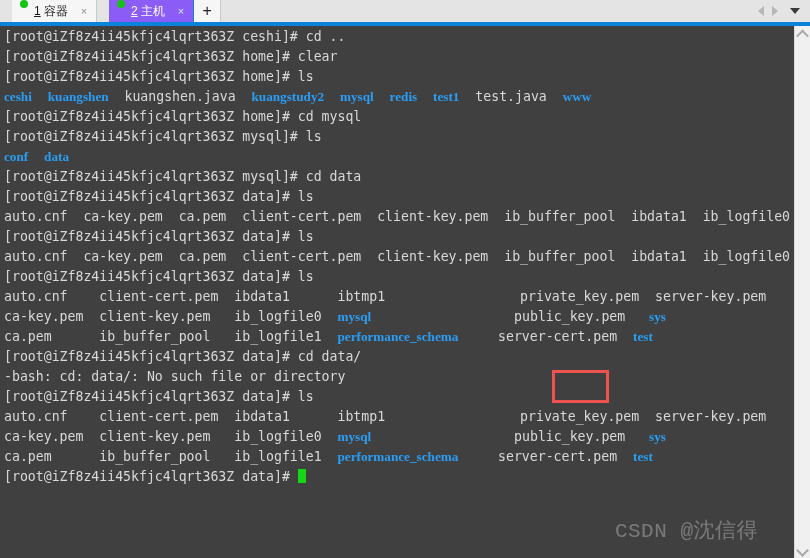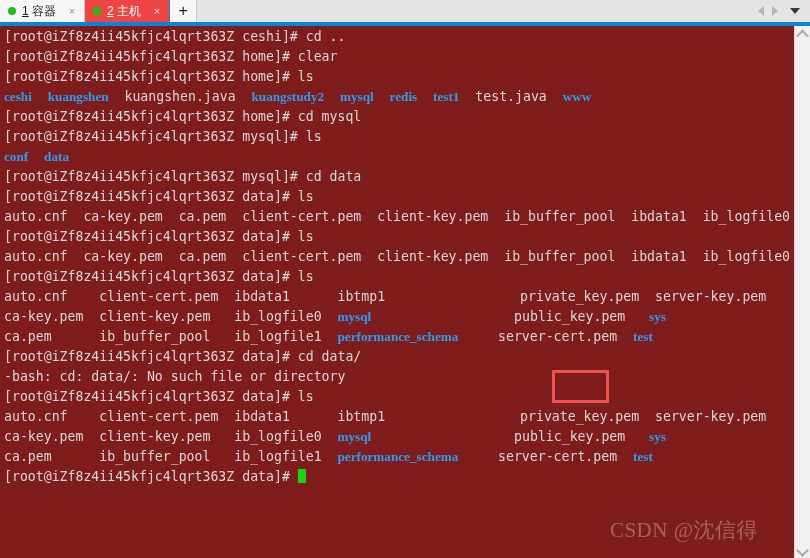--- a/index.html
+++ b/index.html
@@ -27,32 +27,33 @@
     left: 0; top: 0;
     width: 810px;
     height: 22px;
     background: #e4e4e4;
     display: flex;
     align-items: stretch;
     box-sizing: border-box;
   }
   .tab {
     display: flex;
-    align-items: center;
+    align-items: flex-start;
     height: 22px;
     padding: 0 6px 0 8px;
     box-sizing: border-box;
     font-size: 12px;
     white-space: nowrap;
     border-right: 1px solid #c9c9c9;
     background: #f6f6f6;
     color: #1a1a1a;
+    margin-left: 12px;
   }
   .tab.active {
-    background: #ef4444;
+    background: #8b5cf6;
     color: #ffffff;
     border-right: 1px solid #0a84d8;
   }
   .tab-dot {
     width: 8px;
     height: 8px;
     border-radius: 50%;
     background: #14c314;
     margin-right: 6px;
     flex: 0 0 auto;
@@ -118,21 +119,21 @@
     height: 4px;
     background: #0a84d8;
   }
 
   
   #terminal {
     position: absolute;
     left: 0; top: 26px;
     width: 794px;
     height: 532px;
-    background: #7f1d1d;
+    background: #404040;
     overflow: hidden;
   }
   #term-lines {
     position: absolute;
     left: 4px;
     top: 1px;
     font-family: "DejaVu Sans Mono", "Liberation Mono", monospace;
     font-size: 13.2px;
     line-height: 20px;
     color: #d8d8d8;
@@ -160,21 +161,21 @@
     border: 3px solid #ef5350;
     box-sizing: border-box;
     pointer-events: none;
   }
 
   
   #watermark {
     position: absolute;
     right: 36px;
     bottom: 14px;
-    font-family: Liberation Serif, serif;
+    font-family: Liberation Mono, monospace;
     font-size: 21px;
     color: rgba(255,255,255,0.30);
     white-space: nowrap;
     letter-spacing: 0.5px;
     margin-top: 34px;
   }
 
   
   #scrollbar {
     position: absolute;

